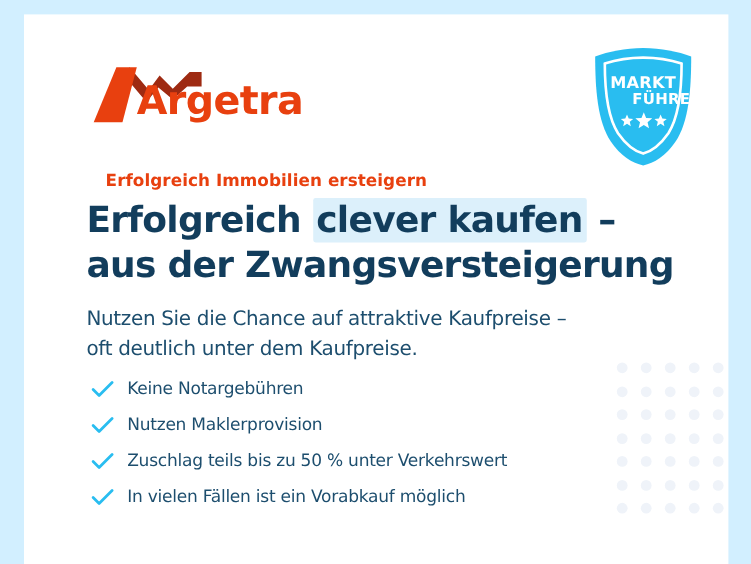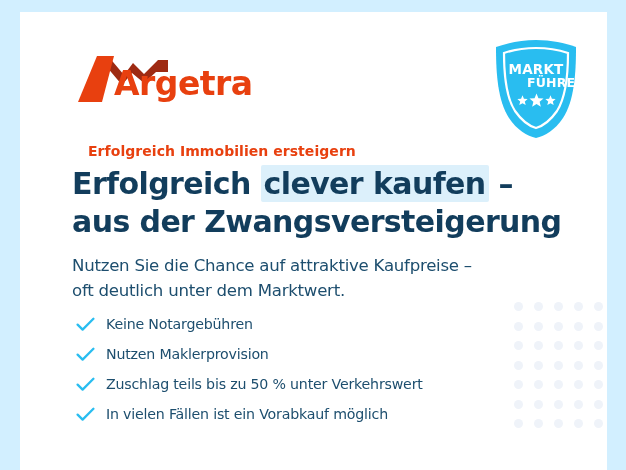--- a/index.html
+++ b/index.html
@@ -290,21 +290,21 @@
       </div>
     </div>
 
     <h1 id="headline">
       <span class="ln"><span>Erfolgreich </span><span class="hl">clever kaufen</span><span> –</span></span>
       <span class="ln">aus der Zwangsversteigerung</span>
     </h1>
 
     <p id="subheadline">
       <span class="ln">Nutzen Sie die Chance auf attraktive Kaufpreise –</span>
-      <span class="ln">oft deutlich unter dem Marktwert.</span>
+      <span class="ln">oft deutlich unter dem Kaufpreise.</span>
     </p>
 
     <ul id="benefits" style="list-style:none;margin:0;padding:0">
       <li class="benefit">
         <span class="check">
           <svg width="19" height="15" viewBox="0 0 19 15">
               <path d="M1.6 7.6 L6.6 12.6 L17.4 1.8" fill="none" stroke="#29bdf0" stroke-width="2.3" stroke-linecap="round" stroke-linejoin="round"></path>
             </svg>
         </span>
         <span class="label">Keine Notargebühren</span>

